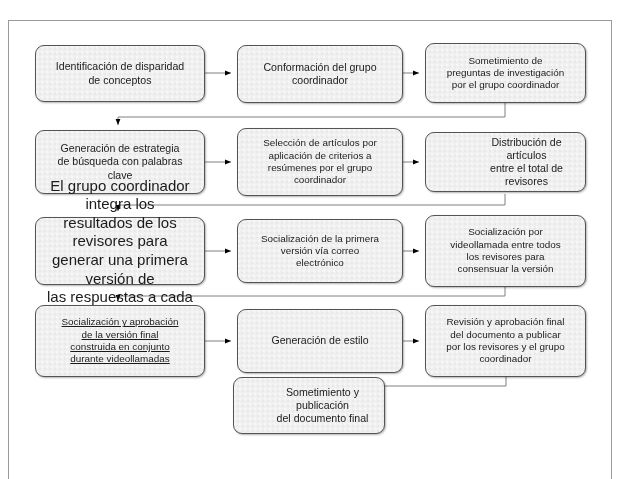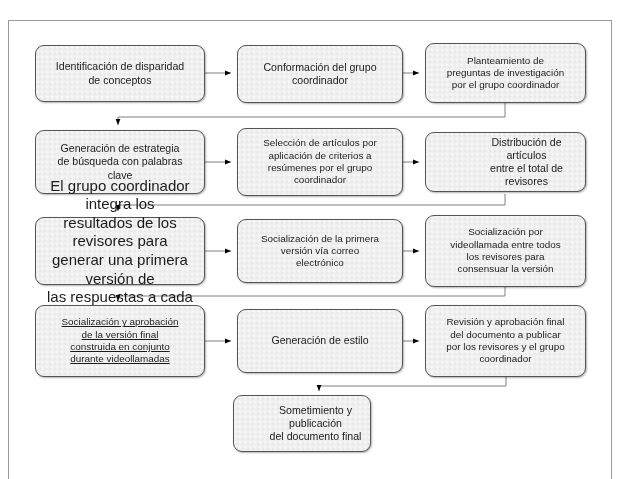--- a/index.html
+++ b/index.html
@@ -106,21 +106,21 @@
     <span class="node-label">Identificación de disparidad
 de conceptos</span>
   </div>
 
   <div class="node fs-13" style="left:237px; top:33px; width:166px; height:58px;">
     <span class="node-label">Conformación del grupo
 coordinador</span>
   </div>
 
   <div class="node fs-12" style="left:425px; top:31px; width:161px; height:60px;">
-    <span class="node-label">Planteamiento de
+    <span class="node-label">Sometimiento de
 preguntas de investigación
 por el grupo coordinador</span>
   </div>
 
   <div class="node fs-13" style="left:35px; top:118px; width:170px; height:64px;">
     <span class="node-label">Generación de estrategia
 de búsqueda con palabras
 clave</span>
   </div>
 
@@ -167,18 +167,18 @@
     <span class="node-label">Generación de estilo</span>
   </div>
 
   <div class="node fs-12" style="left:425px; top:293px; width:161px; height:72px;">
     <span class="node-label">Revisión y aprobación final
 del documento a publicar
 por los revisores y el grupo
 coordinador</span>
   </div>
 
-  <div class="node fs-13" style="left:233px; top:383px; width:138px; height:57px;padding-left:33px;">
+  <div class="node fs-13" style="left:233px; top:365px; width:152px; height:57px;padding-left:33px;">
     <span class="node-label">Sometimiento y publicación
 del documento final</span>
   </div>
 
 </div>
 
 </body></html>

